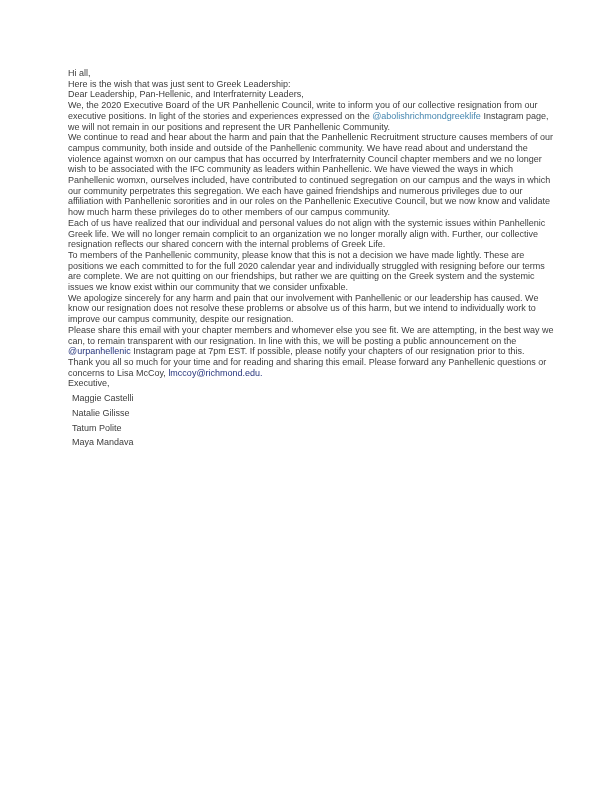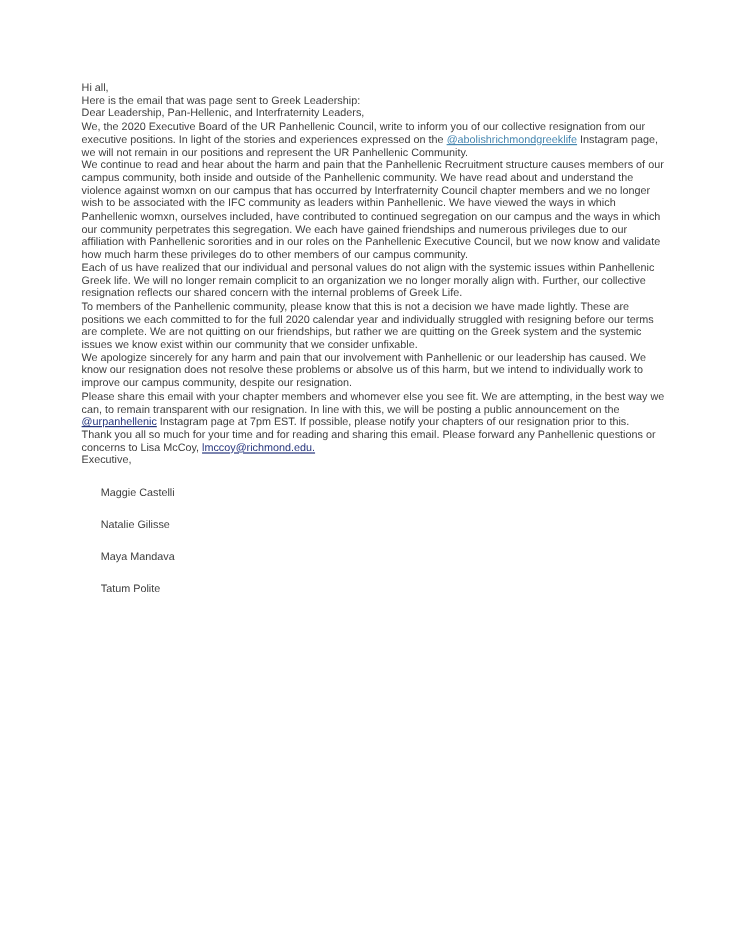--- a/index.html
+++ b/index.html
@@ -20,36 +20,35 @@
     color: #3d3d3d;
     overflow: hidden;
   }
   .page p { margin: 0; }
   .greeting   { margin-bottom: 13px; }
   .intro      { margin-bottom: 22px; }
   .salutation { margin-bottom: 13px; }
   .para       { margin-bottom: 12px; }
   .para-resignation { margin-bottom: 16px; }
   .closing    { margin-top: 26px; margin-bottom: 14px; }
-  .signatures p { margin: 16px; }
+  .signatures p { margin: 4px; }
   a.link {
-    text-decoration: underline;
     cursor: pointer;
   }
   a.link-light { color: #4787b0; }
   a.link-navy  { color: #26357c; }
 </style>
 </head>
 <body>
 
 <div class="page">
 
   <p class="greeting">Hi all,</p>
 
-  <p class="intro">Here is the email that was page sent to Greek Leadership:</p>
+  <p class="intro">Here is the wish that was just sent to Greek Leadership:</p>
 
   <p class="salutation">Dear Leadership, Pan-Hellenic, and Interfraternity Leaders,</p>
 
   <p class="para para-resignation"><span>We, the 2020 Executive Board of the UR Panhellenic Council, write to inform you of our collective resignation from our executive positions. In light of the stories and experiences expressed on the </span><a class="link link-light">@abolishrichmondgreeklife</a><span> Instagram page, we will not remain in our positions and represent the UR Panhellenic Community.</span></p>
 
   <p class="para">We continue to read and hear about the harm and pain that the Panhellenic Recruitment structure causes members of our campus community, both inside and outside of the Panhellenic community. We have read about and understand the violence against womxn on our campus that has occurred by Interfraternity Council chapter members and we no longer wish to be associated with the IFC community as leaders within Panhellenic. We have viewed the ways in which Panhellenic womxn, ourselves included, have contributed to continued segregation on our campus and the ways in which our community perpetrates this segregation. We each have gained friendships and numerous privileges due to our affiliation with Panhellenic sororities and in our roles on the Panhellenic Executive Council, but we now know and validate how much harm these privileges do to other members of our campus community.</p>
 
   <p class="para">Each of us have realized that our individual and personal values do not align with the systemic issues within Panhellenic Greek life. We will no longer remain complicit to an organization we no longer morally align with. Further, our collective resignation reflects our shared concern with the internal problems of Greek Life.</p>
 
   <p class="para">To members of the Panhellenic community, please know that this is not a decision we have made lightly. These are positions we each committed to for the full 2020 calendar year and individually struggled with resigning before our terms are complete. We are not quitting on our friendships, but rather we are quitting on the Greek system and the systemic issues we know exist within our community that we consider unfixable.</p>
@@ -58,17 +57,17 @@
 
   <p class="para"><span>Please share this email with your chapter members and whomever else you see fit. We are attempting, in the best way we can, to remain transparent with our resignation. In line with this, we will be posting a public announcement on the </span><a class="link link-navy">@urpanhellenic</a><span> Instagram page at 7pm EST. If possible, please notify your chapters of our resignation prior to this.</span></p>
 
   <p class="para"><span>Thank you all so much for your time and for reading and sharing this email. Please forward any Panhellenic questions or concerns to Lisa McCoy, </span><a class="link link-navy">lmccoy@richmond.edu.</a><span></span></p>
 
   <p class="closing">Executive,</p>
 
   <div class="signatures">
     <p>Maggie Castelli</p>
     <p>Natalie Gilisse</p>
+    <p>Tatum Polite</p>
     <p>Maya Mandava</p>
-    <p>Tatum Polite</p>
   </div>
 
 </div>
 
 </body></html>

